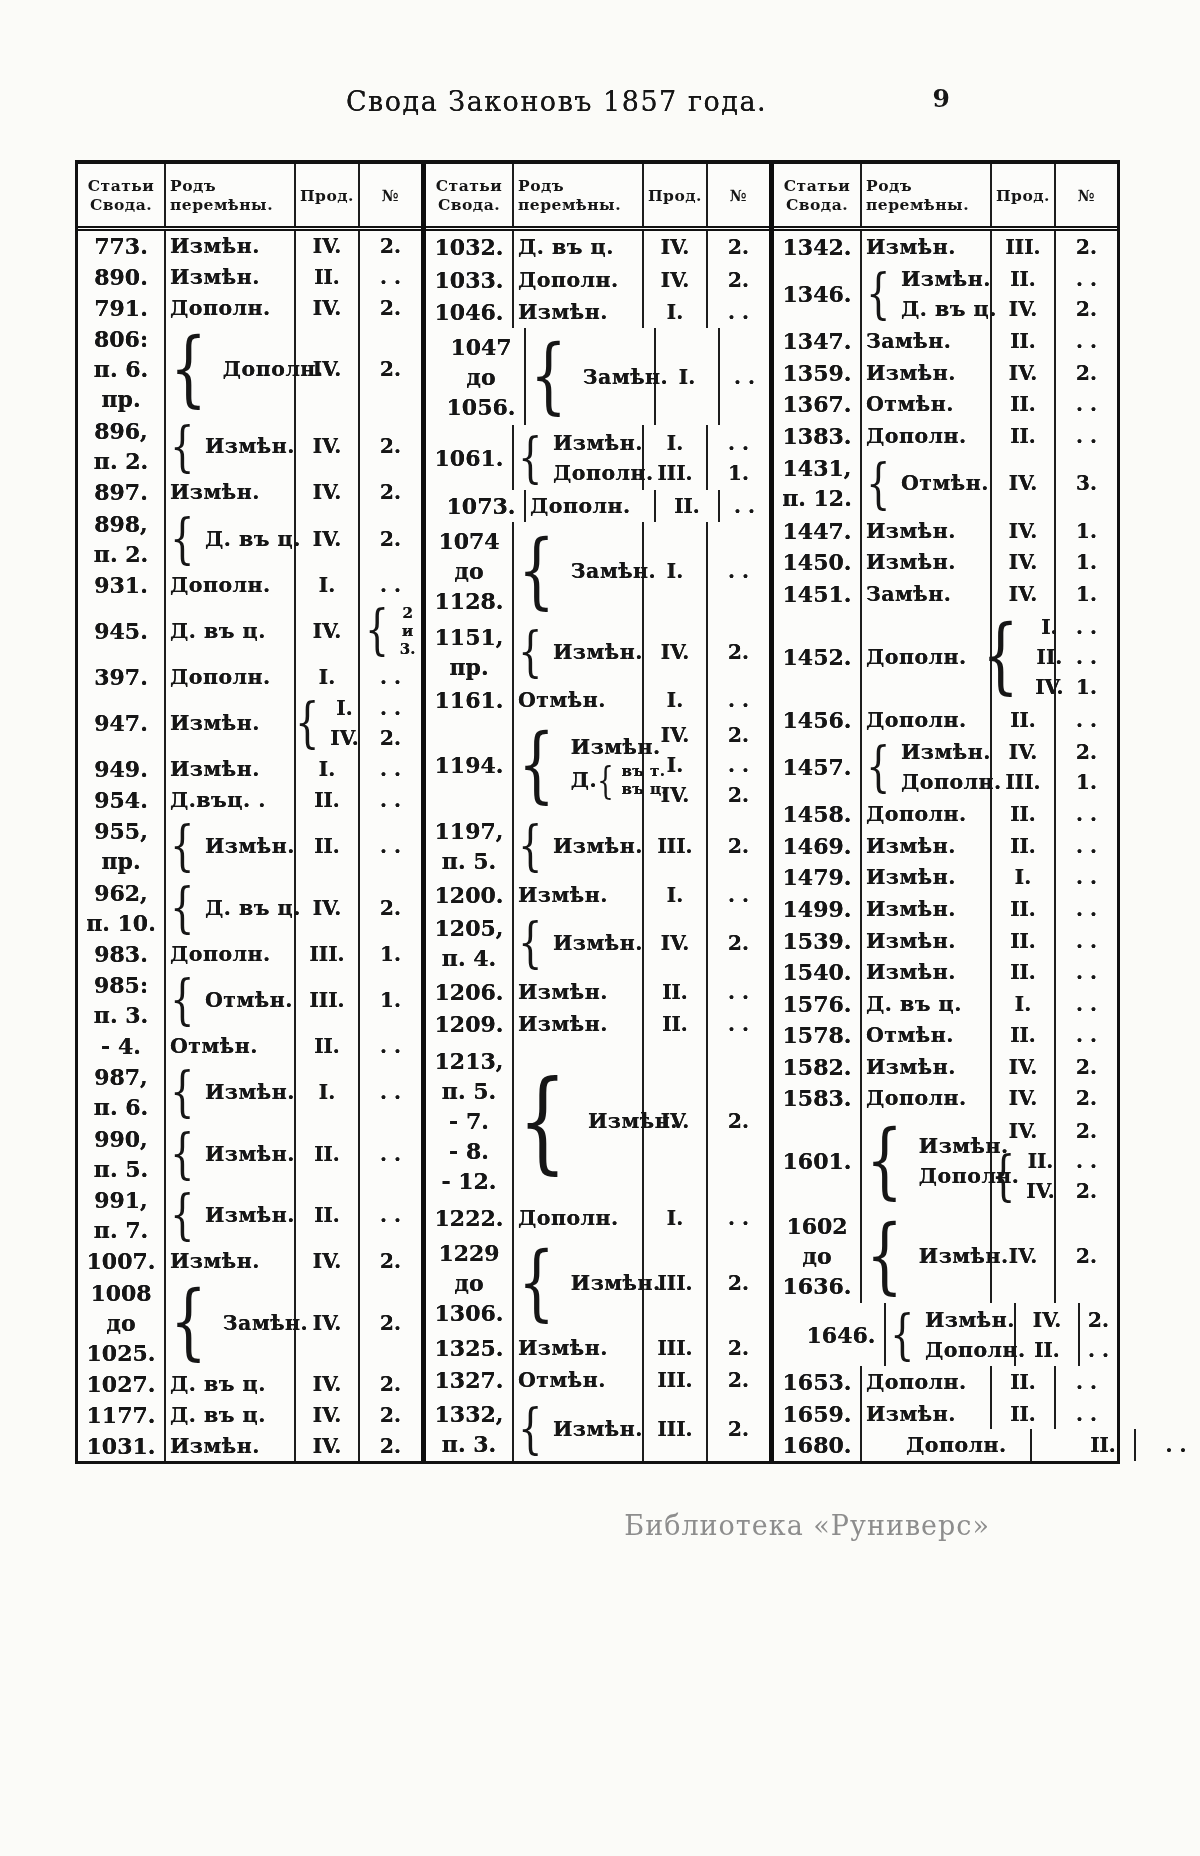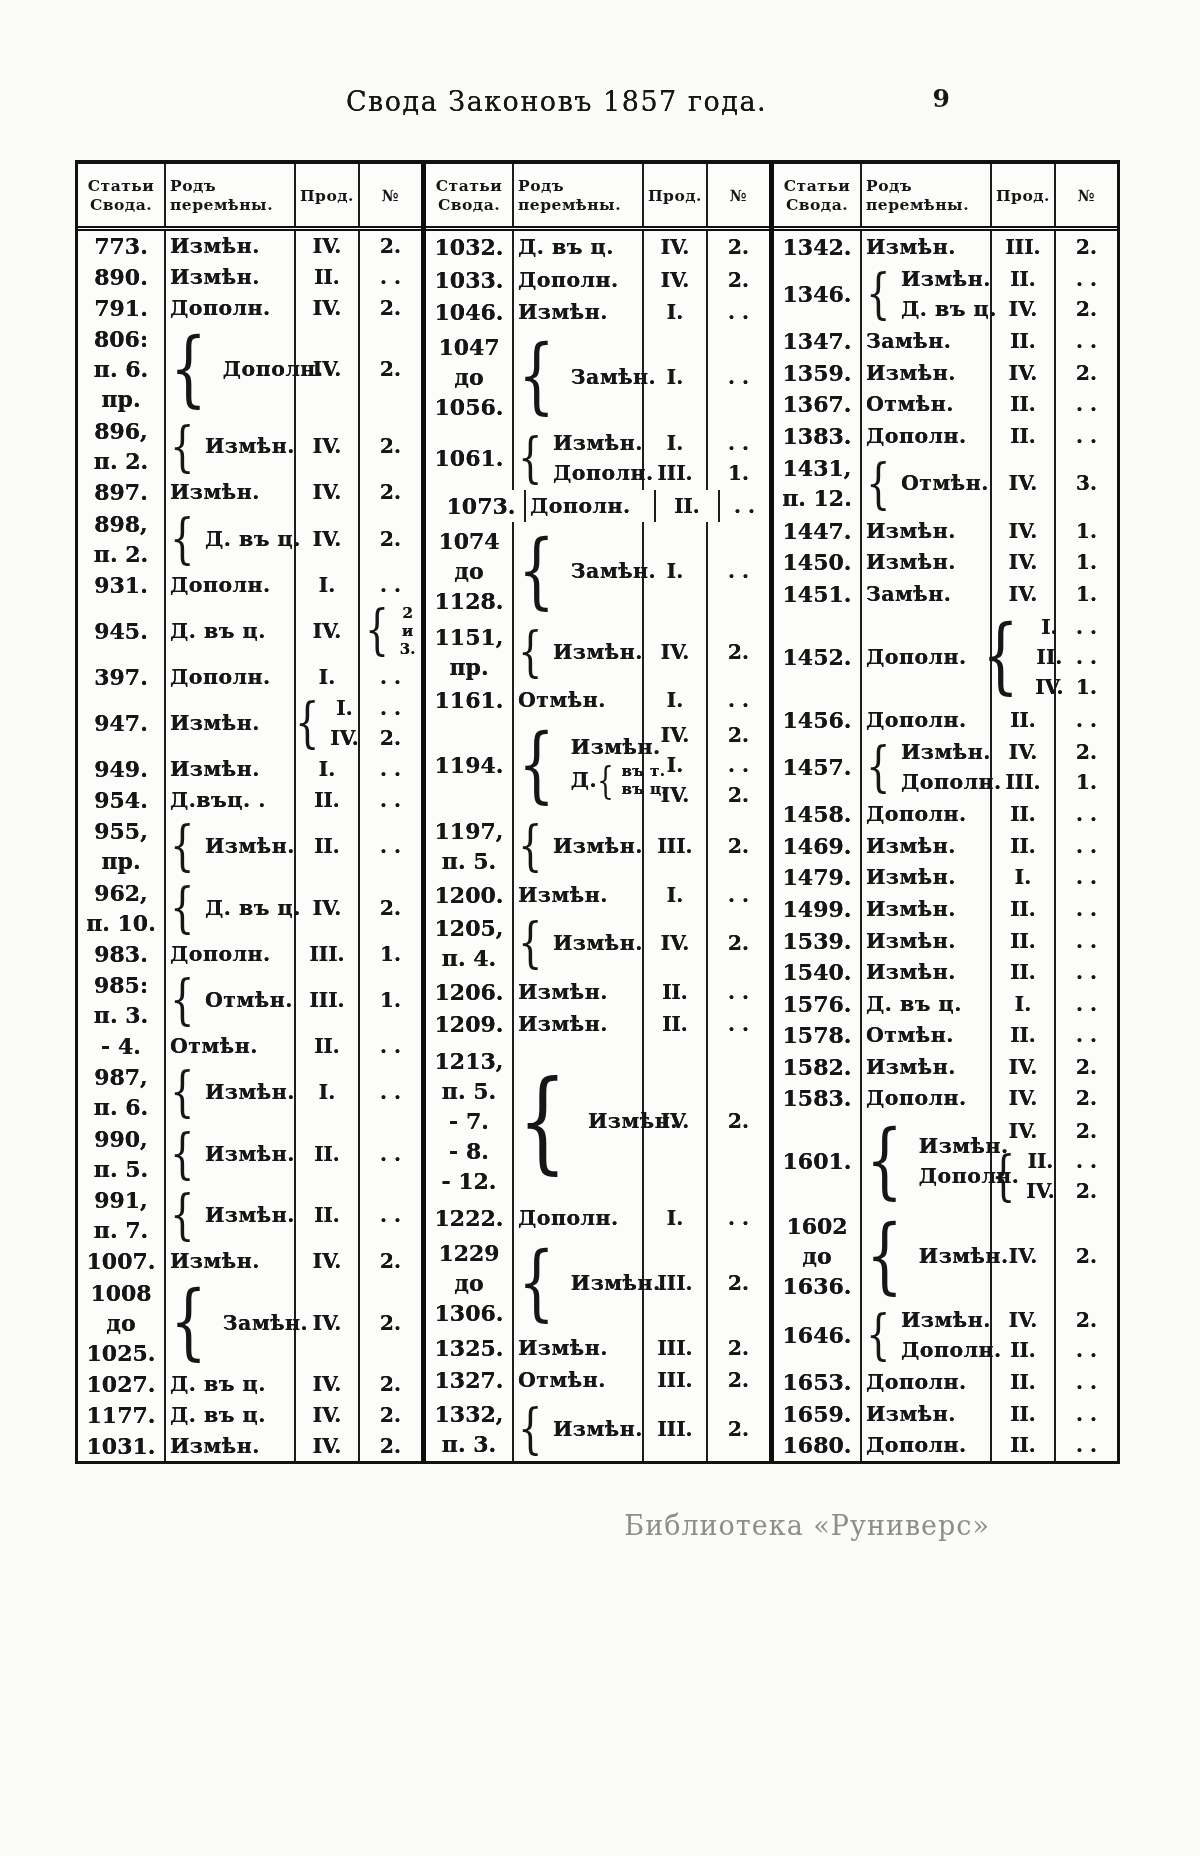--- a/index.html
+++ b/index.html
@@ -820,21 +820,21 @@
               <div class="stack">
                 <div class="ln">I.</div>
               </div>
             </div>
             <div class="tcell c3">
               <div class="stack">
                 <div class="ln">. .</div>
               </div>
             </div>
           </div>
-          <div class="trow" style="--rl: 3; flex-grow: 3;">
+          <div class="trow" style="--rl: 3; flex-grow: 3; padding-left: 12px;">
             <div class="tcell c0">
               <div class="stack">
                 <div class="ln">1047</div>
                 <div class="ln">до</div>
                 <div class="ln">1056.</div>
               </div>
             </div>
             <div class="tcell c1">
               <div class="brrow">
                 <span class="brace" style="font-size: 83px;">{</span>
@@ -1920,21 +1920,21 @@
               <div class="stack">
                 <div class="ln">IV.</div>
               </div>
             </div>
             <div class="tcell c3">
               <div class="stack">
                 <div class="ln">2.</div>
               </div>
             </div>
           </div>
-          <div class="trow" style="--rl: 2; flex-grow: 2;">
+          <div class="trow" style="--rl: 2; flex-grow: 2; padding-left: 24px;">
             <div class="tcell c0">
               <div class="stack">
                 <div class="ln">1646.</div>
               </div>
             </div>
             <div class="tcell c1">
               <div class="brrow">
                 <span class="brace" style="font-size: 55px;">{</span>
                 <div class="stackwrap">
                   <div class="stack">
@@ -1994,21 +1994,21 @@
               <div class="stack">
                 <div class="ln">II.</div>
               </div>
             </div>
             <div class="tcell c3">
               <div class="stack">
                 <div class="ln">. .</div>
               </div>
             </div>
           </div>
-          <div class="trow" style="--rl: 1; flex-grow: 1;">
+          <div class="trow" style="--rl: 1; flex-grow: 1; gap: 40px;">
             <div class="tcell c0">
               <div class="stack">
                 <div class="ln">1680.</div>
               </div>
             </div>
             <div class="tcell c1">
               <div class="stack">
                 <div class="ln">Дополн.</div>
               </div>
             </div>

